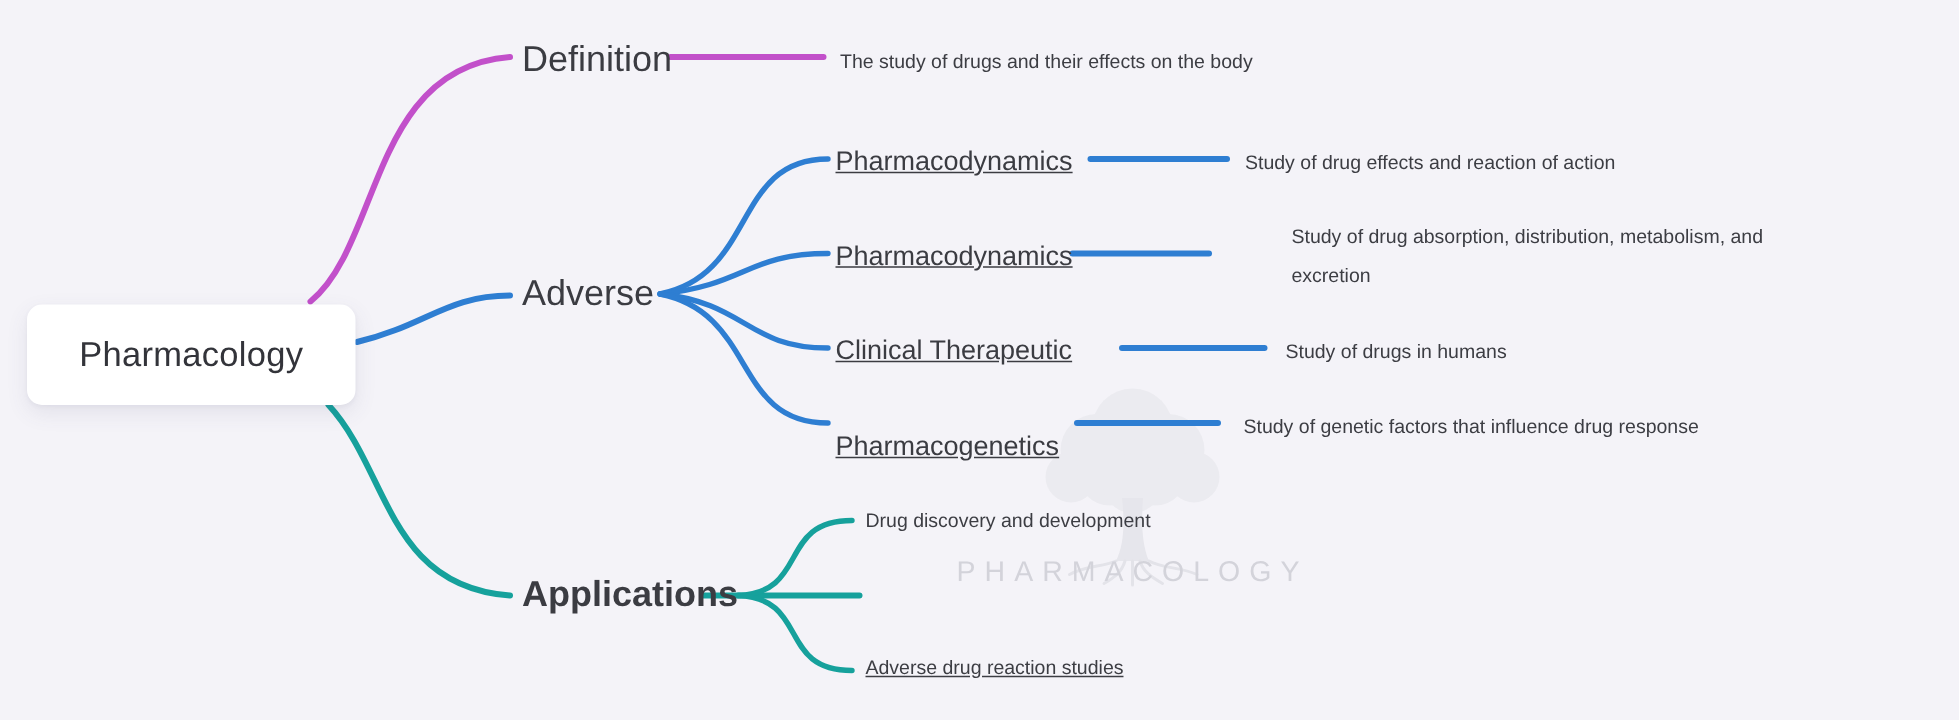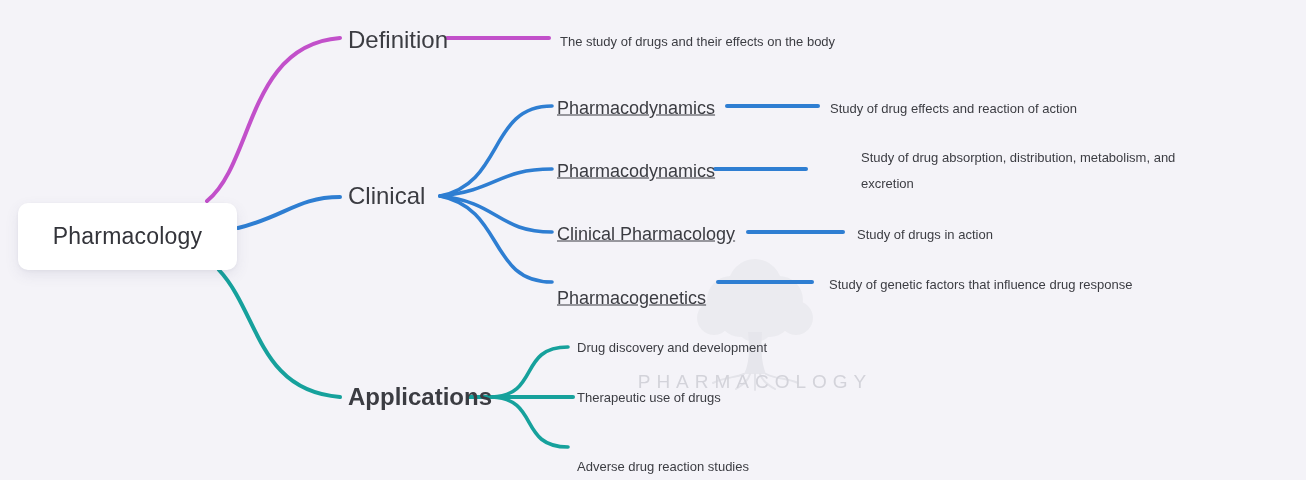--- a/index.html
+++ b/index.html
@@ -101,38 +101,37 @@
 
   <div class="layer text-layer">
 
     <div class="root-node">
       <span class="root-label">Pharmacology</span>
     </div>
 
     <span class="lbl lvl1" style="left:348px; top:40px;">Definition</span>
     <span class="lbl desc" style="left:560px; top:41px;">The study of drugs and their effects on the body</span>
 
-    <span class="lbl lvl1" style="left:348px; top:196px;">Clinical</span>
+    <span class="lbl lvl1" style="left:348px; top:196px;">Adverse</span>
 
     <span class="lbl lvl2" style="left:557px; top:108px;">Pharmacodynamics</span>
     <span class="lbl desc" style="left:830px; top:108px;">Study of drug effects and reaction of action</span>
 
     <span class="lbl lvl2" style="left:557px; top:171px;">Pharmacodynamics</span>
     <span class="lbl desc wrap" style="left:861px; top:171px;">Study of drug absorption, distribution, metabolism, and
 excretion</span>
 
-    <span class="lbl lvl2" style="left:557px; top:234px;">Clinical Pharmacology</span>
-    <span class="lbl desc" style="left:857px; top:234px;">Study of drugs in action</span>
+    <span class="lbl lvl2" style="left:557px; top:234px;">Clinical Therapeutic</span>
+    <span class="lbl desc" style="left:857px; top:234px;">Study of drugs in humans</span>
 
     <span class="lbl lvl2" style="left:557px; top:298px;">Pharmacogenetics</span>
     <span class="lbl desc" style="left:829px; top:284px;text-align:center;">Study of genetic factors that influence drug response</span>
 
     <span class="lbl lvl1" style="left:348px; top:397px;font-weight:bold;">Applications</span>
 
     <span class="lbl desc" style="left:577px; top:347px;text-align:right;">Drug discovery and development</span>
-    <span class="lbl desc" style="left:577px; top:397px;">Therapeutic use of drugs</span>
-    <span class="lbl desc" style="left:577px; top:466px;">Adverse drug reaction studies</span>
+    <span class="lbl desc" style="left:577px; top:445px;text-decoration:underline;">Adverse drug reaction studies</span>
 
   </div>
 
   <div class="watermark-text" style="z-index:0;">PHARMACOLOGY</div>
 
 </div>
 
 </body></html>

